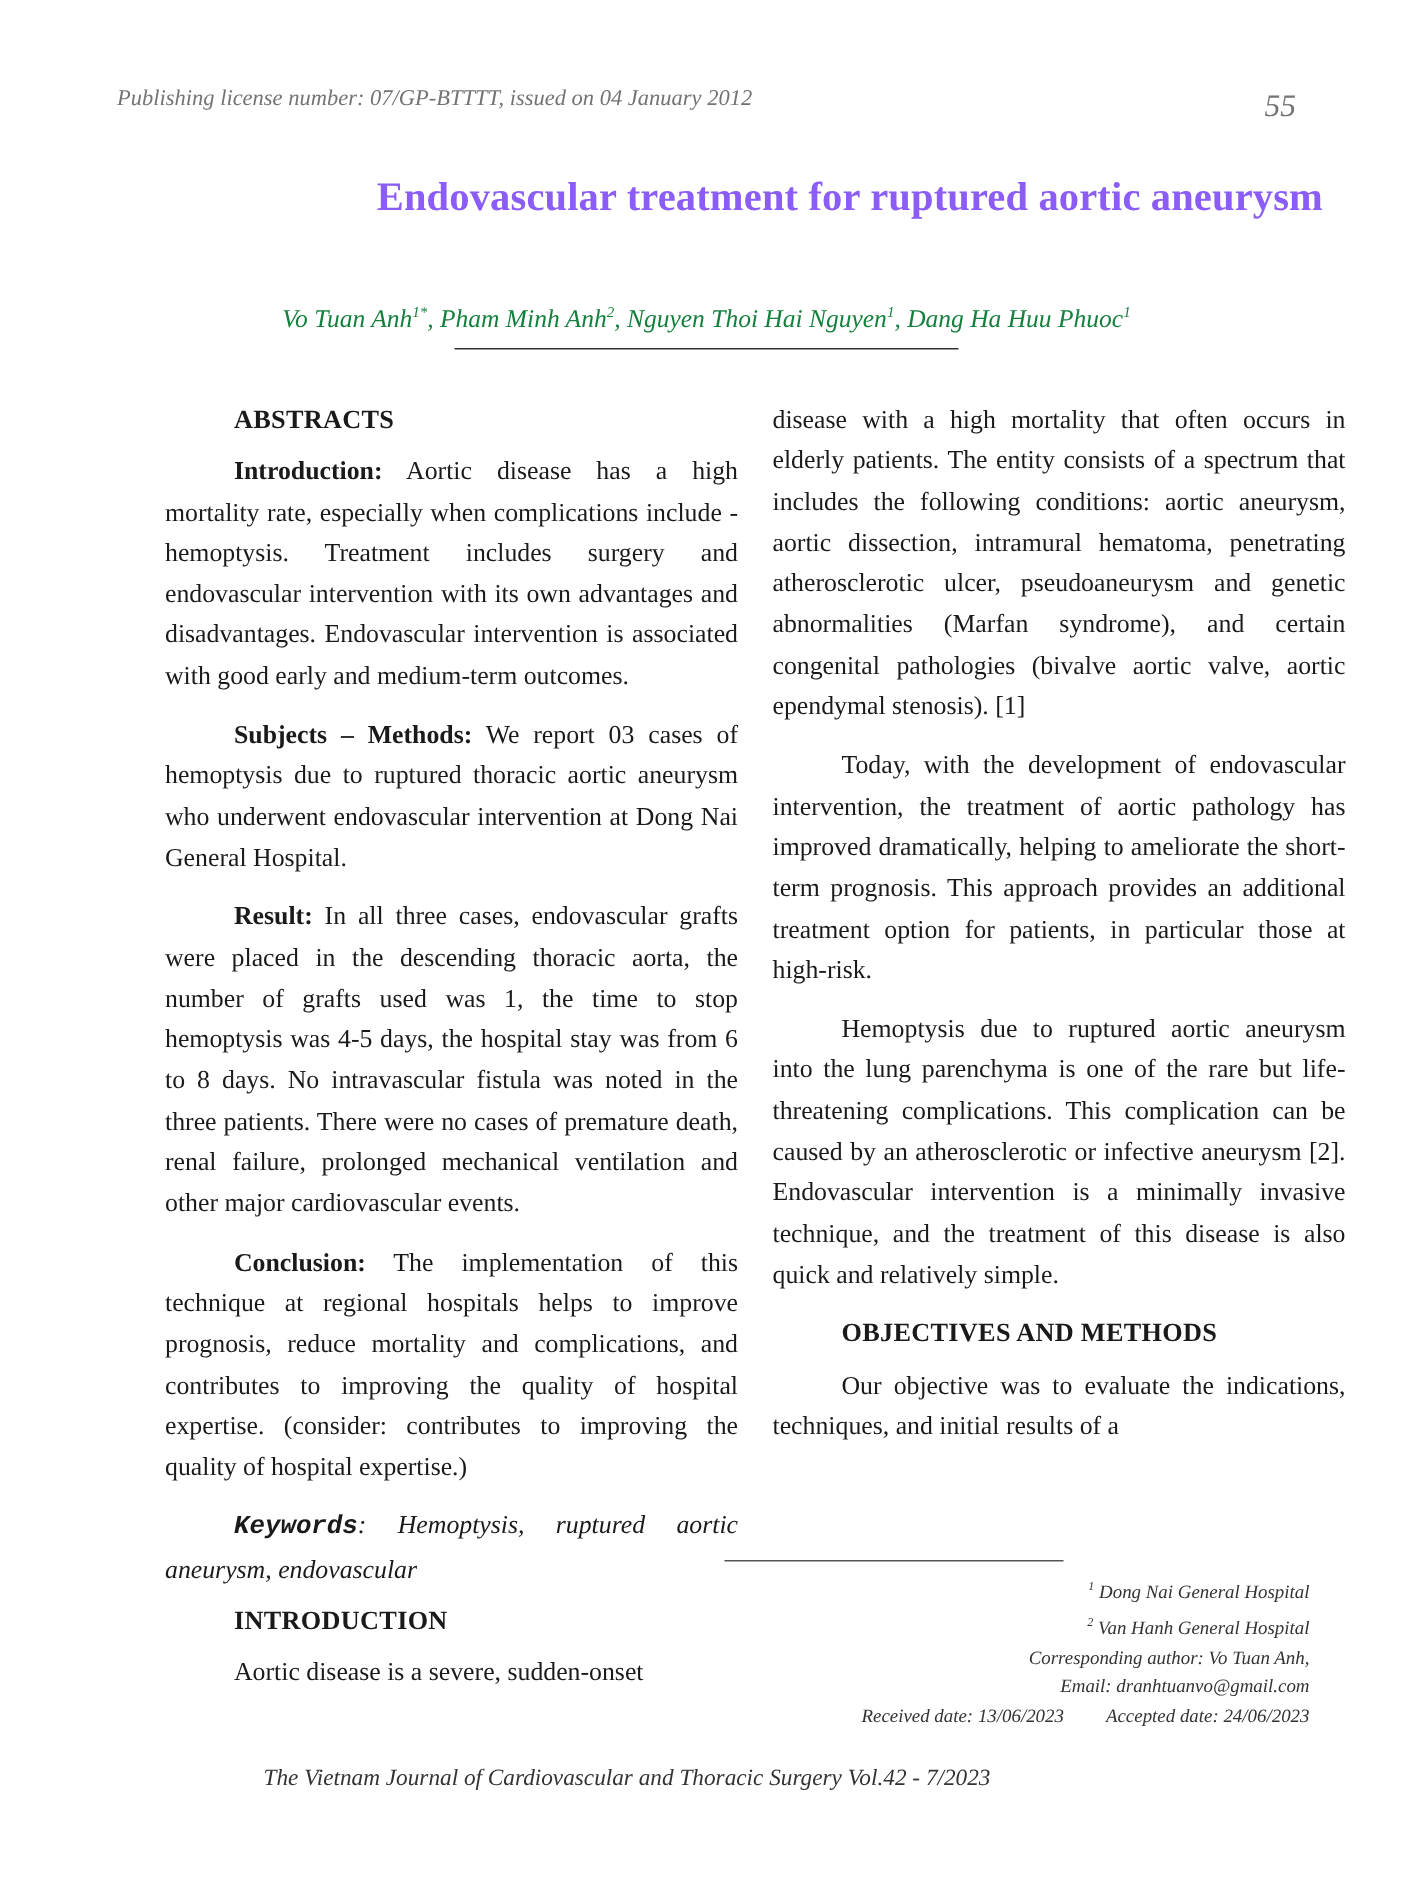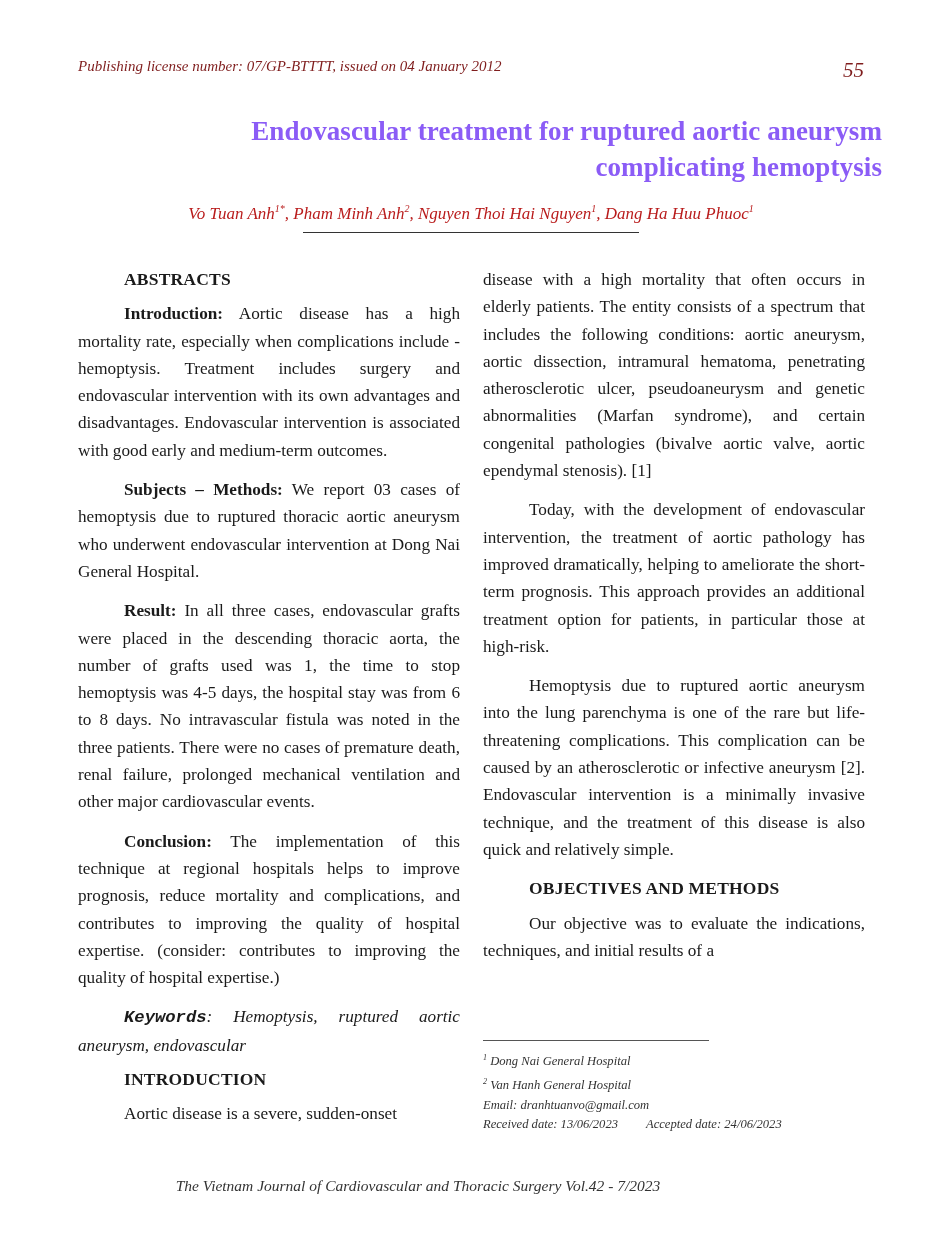--- a/index.html
+++ b/index.html
@@ -3,41 +3,41 @@
 <meta charset="utf-8">
 <style>
   html, body { margin: 0; padding: 0; background: #ffffff; }
   body {
     width: 942px; height: 1257px; position: relative; overflow: hidden;
     font-family: "Liberation Serif", "DejaVu Serif", serif;
     color: #1a1a1a;
   }
   .running-head {
     position: absolute; top: 58px; left: 78px; width: 786px;
-    font-style: italic; font-size: 15px; color: #7f1d1d;
+    font-style: italic; font-size: 15px; color: #737373;
     display: flex; justify-content: space-between;
   }
   .running-head .page-num { font-size: 21px; }
   .title {
     position: absolute; top: 113px; left: 60px; width: 822px;
     text-align: right; font-weight: bold; font-size: 27px; line-height: 36px;
     color: #8b5cf6; letter-spacing: 0.1px;
   }
   .authors {
     position: absolute; top: 203px; left: 60px; width: 822px;
-    text-align: center; font-style: italic; font-size: 17px; color: #b91c1c;
+    text-align: center; font-style: italic; font-size: 17px; color: #15803d;
   }
   .authors sup { font-size: 10px; }
   .author-rule {
     position: absolute; top: 232px; left: 303px; width: 336px; height: 1px;
     background: #333;
   }
   .col {
     position: absolute; top: 266px; width: 382px;
-    font-size: 17.2px; line-height: 27.3px; text-align: justify;
+    font-size: 17.2px; line-height: 27.3px; text-align: justify; margin-left: 32px;
   }
   .col-left { left: 78px; }
   .col-right { left: 483px; }
   .col p { margin: 0; }
   .indent { text-indent: 46px; }
   .heading {
     font-weight: bold; font-size: 17.5px; text-indent: 46px; margin: 0;
     letter-spacing: 0.2px;
   }
   .lbl { font-weight: bold; }
@@ -46,39 +46,38 @@
   .kw-label { font-weight: bold; font-style: italic; font-family: Liberation Mono, monospace; }
   .kw-text { font-style: italic; }
   .fn-rule {
     position: absolute; top: 1040px; left: 483px; width: 226px; height: 1px;
     background: #555;
   }
   .footnotes {
     position: absolute; top: 1048px; left: 483px; width: 390px;
     font-style: italic; font-size: 12.6px; line-height: 19.6px; color: #333;
   }
-  .footnotes div { white-space: nowrap; }
+  .footnotes div { white-space: nowrap; text-align: right; }
   .footnotes sup { font-size: 8px; }
   .footnotes .dates span + span { margin-left: 28px; }
   .footer {
     position: absolute; top: 1177px; left: 0; width: 836px; text-align: center;
     font-style: italic; font-size: 15.5px; color: #333;
   }
 </style>
 </head>
 <body>
 
 <div class="running-head">
   <span>Publishing license number: 07/GP-BTTTT, issued on 04 January 2012</span>
   <span class="page-num">55</span>
 </div>
 
 <div class="title">
   <div>Endovascular treatment for ruptured aortic aneurysm</div>
-  <div>complicating hemoptysis</div>
 </div>
 
 <div class="authors">
   <span><span>Vo Tuan Anh</span><sup>1*</sup></span>,
   <span><span>Pham Minh Anh</span><sup>2</sup></span>,
   <span><span>Nguyen Thoi Hai Nguyen</span><sup>1</sup></span>,
   <span><span>Dang Ha Huu Phuoc</span><sup>1</sup></span>
 </div>
 <div class="author-rule"></div>
 
@@ -98,17 +97,18 @@
   <p class="indent gap-m">Today, with the development of endovascular intervention, the treatment of aortic pathology has improved dramatically, helping to ameliorate the short-term prognosis. This approach provides an additional treatment option for patients, in particular those at high-risk.</p>
   <p class="indent gap-m">Hemoptysis due to ruptured aortic aneurysm into the lung parenchyma is one of the rare but life-threatening complications. This complication can be caused by an atherosclerotic or infective aneurysm [2]. Endovascular intervention is a minimally invasive technique, and the treatment of this disease is also quick and relatively simple.</p>
   <p class="heading gap-m">OBJECTIVES AND METHODS</p>
   <p class="indent gap-s">Our objective was to evaluate the indications, techniques, and initial results of a</p>
 </div>
 
 <div class="fn-rule"></div>
 <div class="footnotes">
   <div><sup>1</sup><span> Dong Nai General Hospital</span></div>
   <div><sup>2</sup><span> Van Hanh General Hospital</span></div>
+  <div>Corresponding author: Vo Tuan Anh,</div>
   <div>Email: dranhtuanvo@gmail.com</div>
   <div class="dates"><span>Received date: 13/06/2023</span><span>Accepted date: 24/06/2023</span></div>
 </div>
 
 <div class="footer">The Vietnam Journal of Cardiovascular and Thoracic Surgery Vol.42 - 7/2023</div>
 
 </body></html>

